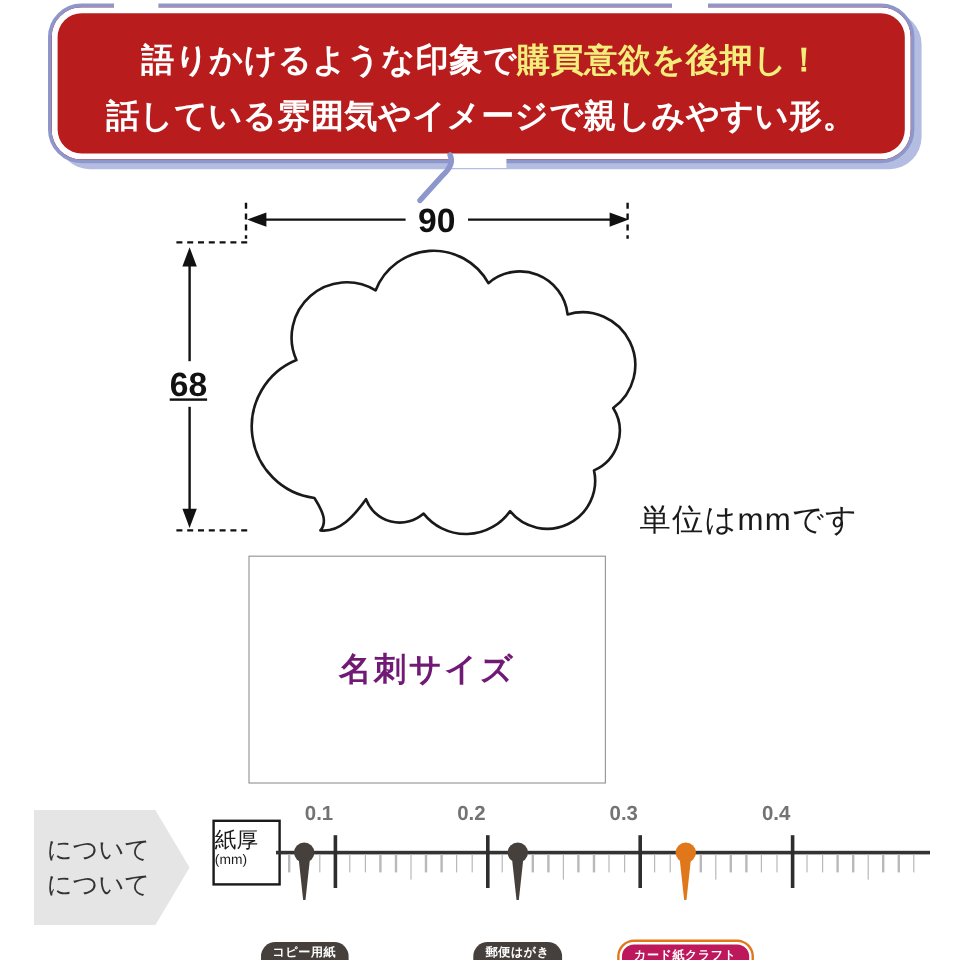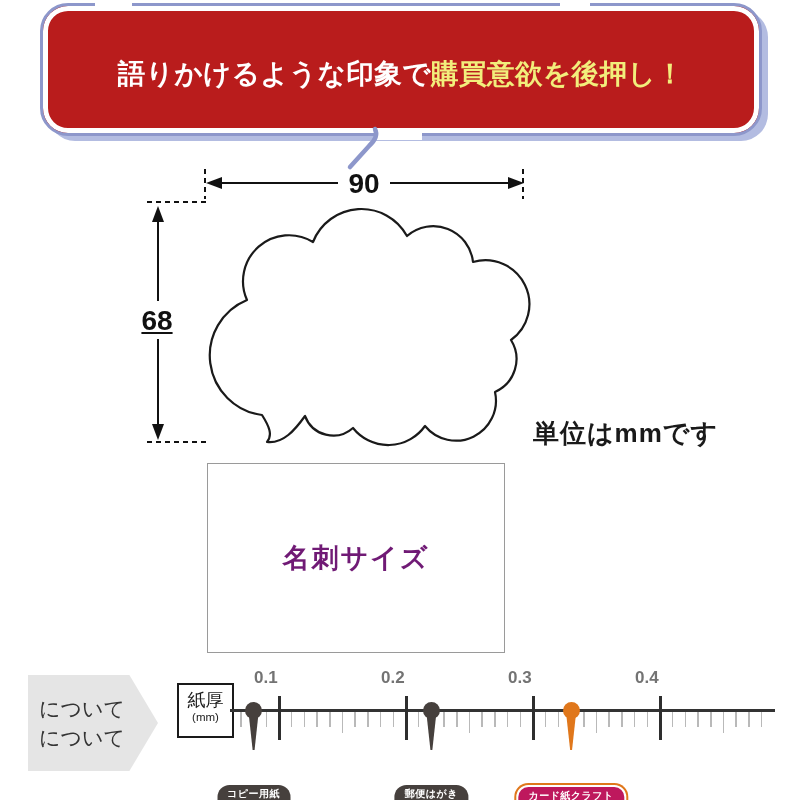--- a/index.html
+++ b/index.html
@@ -22,21 +22,21 @@
   .gap-b { left:560px; top:0; width:30px; height:8px; }
   .gap-tail { left:375px; top:129px; width:47px; height:11px; }
 
   
   .lineart { position:absolute; left:0; top:0; pointer-events:none; }
 
   
   .dim-label { position:absolute; font-weight:bold; color:#111; font-size:28px; text-align:center; }
   .dim-w { left:340px; top:168px; width:48px; }
   .dim-h { left:133px; top:305px; width:48px;text-decoration:underline; }
-  .unit-note { position:absolute; left:533px; top:416px; font-size:26px; color:#1a1a1a; letter-spacing:1px;font-weight:bold; }
+  .unit-note { position:absolute; left:533px; top:416px; font-size:26px; color:#1a1a1a; letter-spacing:1px; }
 
   
   .card {
     position:absolute; left:207px; top:463px; width:298px; height:190px;
     border:1.5px solid #9a9a9a; background:#fff;
     display:flex; align-items:center; justify-content:center;
   }
   .card-label { font-size:27px; font-weight:600; color:#701a75; letter-spacing:2px; }
 
   
@@ -44,21 +44,21 @@
     position:absolute; left:28px; top:675px; width:130px; height:96px;
     background:#e5e5e5;
     clip-path: polygon(0 0, 78% 0, 100% 50%, 78% 100%, 0 100%);
     display:flex; flex-direction:column; justify-content:center;
     text-align:center; padding-right:22px;
   }
   .section-arrow div { font-size:21px; color:#333; line-height:29px; }
 
   .axis-box {
     position:absolute; left:177px; top:683px; width:57px; height:55px;
-    border:2.5px solid #1a1a1a; background:#fff; text-align:center; padding-top:5px;
+    border:2.5px solid #1a1a1a; background:#fff; text-align:left; padding-top:5px;
   }
   .axis-box .b1 { font-size:18px; color:#1a1a1a; line-height:20px; }
   .axis-box .b2 { font-size:11.5px; color:#1a1a1a; line-height:14px; }
 
   .ruler { position:absolute; left:230px; top:660px; width:560px; height:135px; }
   .ruler-line { position:absolute; left:0; top:49px; width:545px; height:3px; background:#333; }
   .tick-major { position:absolute; width:3px; height:44px; top:36px; background:#2e2e2e; }
   .tick-minor { position:absolute; width:1.5px; background:#b9b9b9; top:52px; }
   .tick-label { position:absolute; top:8px; width:50px; font-size:17px; font-weight:bold; color:#737373; }
   .marker-dot { position:absolute; width:17px; height:17px; border-radius:50%; top:42px; }
@@ -69,20 +69,21 @@
                   padding:2px 10px 19px; border-radius:12px;margin-top:36px; }
   .marker-badge.accent { border:2px solid #fff; }
 </style>
 </head>
 <body>
 
 <div class="canvas">
 
   <div class="bubble">
     <div class="bubble-line"><span>語りかけるような印象で</span><span class="hl">購買意欲を後押し！</span></div>
+    <div class="bubble-line">話している雰囲気やイメージで親しみやすい形。</div>
   </div>
   <div class="border-gap gap-a"></div>
   <div class="border-gap gap-b"></div>
   <div class="border-gap gap-tail"></div>
 
   <svg class="lineart" width="800" height="800" viewBox="0 0 800 800">
 
     <path d="M 375 129 Q 379 137 369 146 L 350 167" fill="none" stroke="#8d97cb" stroke-width="4.5" stroke-linecap="round"></path>
 
     <g stroke="#111" stroke-width="2" stroke-dasharray="5 4" fill="none">

